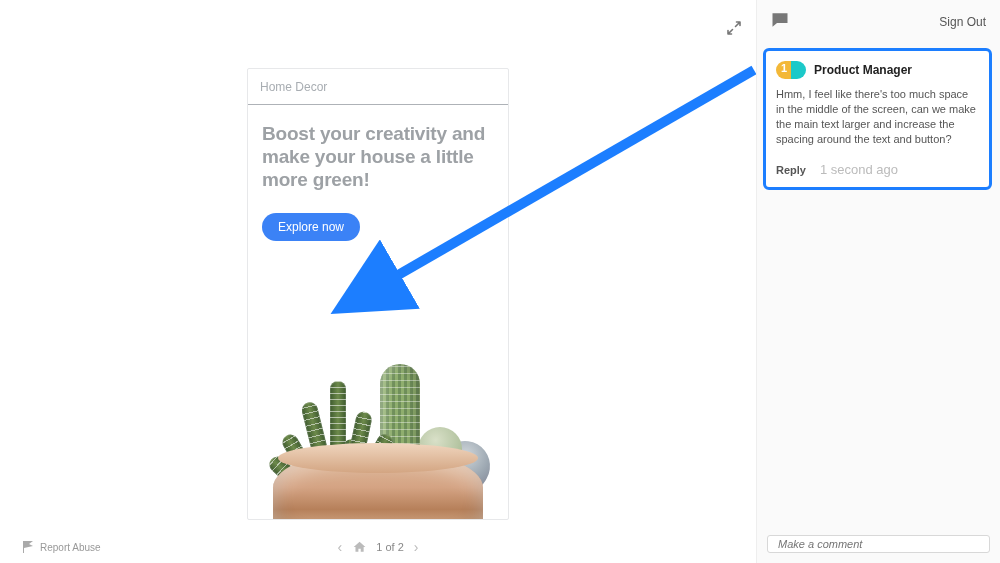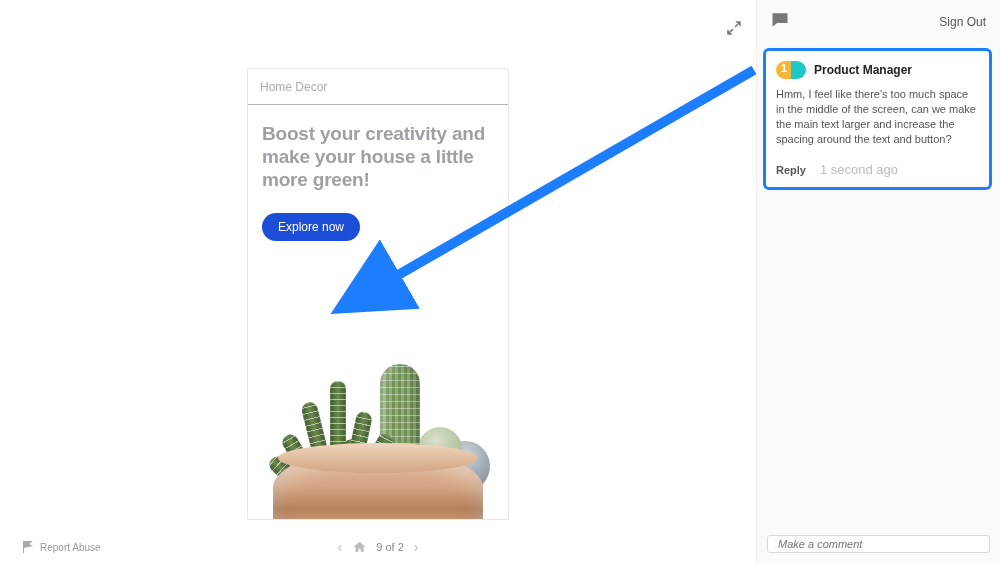--- a/index.html
+++ b/index.html
@@ -9,21 +9,21 @@
   .header { position: absolute; top: 22px; left: 22px; }
   .header .title { font-size: 13px; font-weight: 600; color: #444; }
   .header .time  { font-size: 10px; color: #aaa; margin-top: 4px; }
   .expand { position: absolute; top: 20px; right: 14px; cursor: pointer; color: #777; }
 
   .canvas { flex: 1; display: flex; align-items: flex-start; justify-content: center; padding-top: 68px; }
   .mockup { width: 262px; height: 452px; border: 1px solid #e7e8ea; border-radius: 2px; background: #fff; display: flex; flex-direction: column; }
   .mockup-header { height: 36px; border-bottom: 1px solid #aeb2b7; display: flex; align-items: center; padding: 0 12px; font-size: 12px; color: #a8adb2; }
   .mockup-body { padding: 18px 14px 0 14px; }
   .mockup-h1 { font-size: 19px; line-height: 1.2; font-weight: 700; color: #9da1a5; letter-spacing: -0.2px; }
-  .mockup-btn { margin-top: 22px; display: inline-block; background: #1d4ed8; color: #fff; font-size: 12px; padding: 7px 16px; border-radius: 20px; border: none; }
+  .mockup-btn { margin-top: 22px; display: inline-block; background: #3b82f6; color: #fff; font-size: 12px; padding: 7px 16px; border-radius: 20px; border: none; }
   .mockup-image { margin-top: auto; height: 192px; position: relative; overflow: hidden; }
 
   
   .planter { position:absolute; bottom:-40px; left:50%; transform:translateX(-50%); width:210px; height:110px; border-radius:50%/35%; background: linear-gradient(180deg,#e2c0a2 0%, #d4a383 35%, #b6805a 55%, #d8b290 75%, #c08a68 100%); box-shadow: inset 0 10px 20px rgba(255,255,255,.4), inset 0 -10px 20px rgba(0,0,0,.2); }
   .planter::before { content:""; position:absolute; top:-6px; left:5px; right:5px; height:30px; border-radius:50%; background: linear-gradient(180deg,#f0d6bf,#d3a582); }
 
   
   .succ1 { position:absolute; bottom:18px; right:18px; width:100px; height:100px; }
   .leaf { position:absolute; border-radius:50% 50% 45% 45%; background: radial-gradient(circle at 40% 30%, #cfd6da 0%, #9da8b2 50%, #8e95a2 70%, #7d7e9a 100%); }
   .l1 { width:70px;height:60px; bottom:0; left:15px; }
@@ -137,21 +137,21 @@
         <svg width="12" height="12" viewBox="0 0 12 12" fill="#aaa">
             <path d="M1 0v12h1V7l9-2-4-2 4-3z"></path>
           </svg>
         <span>Report Abuse</span>
       </div>
       <div class="pager">
         <span class="chev">‹</span>
         <svg width="14" height="14" viewBox="0 0 24 24" fill="#bbb">
             <path d="M12 3 2 12h3v8h5v-5h4v5h5v-8h3z"></path>
           </svg>
-        <span>9 of 2</span>
+        <span>1 of 2</span>
         <span class="chev">›</span>
       </div>
     </div>
   </div>
 
   <div class="side">
     <div class="side-top">
       <span class="comments-icon">
         <svg width="18" height="18" viewBox="0 0 24 24" fill="#777">
             <path d="M2 3h20v13H8l-6 5z"></path>

